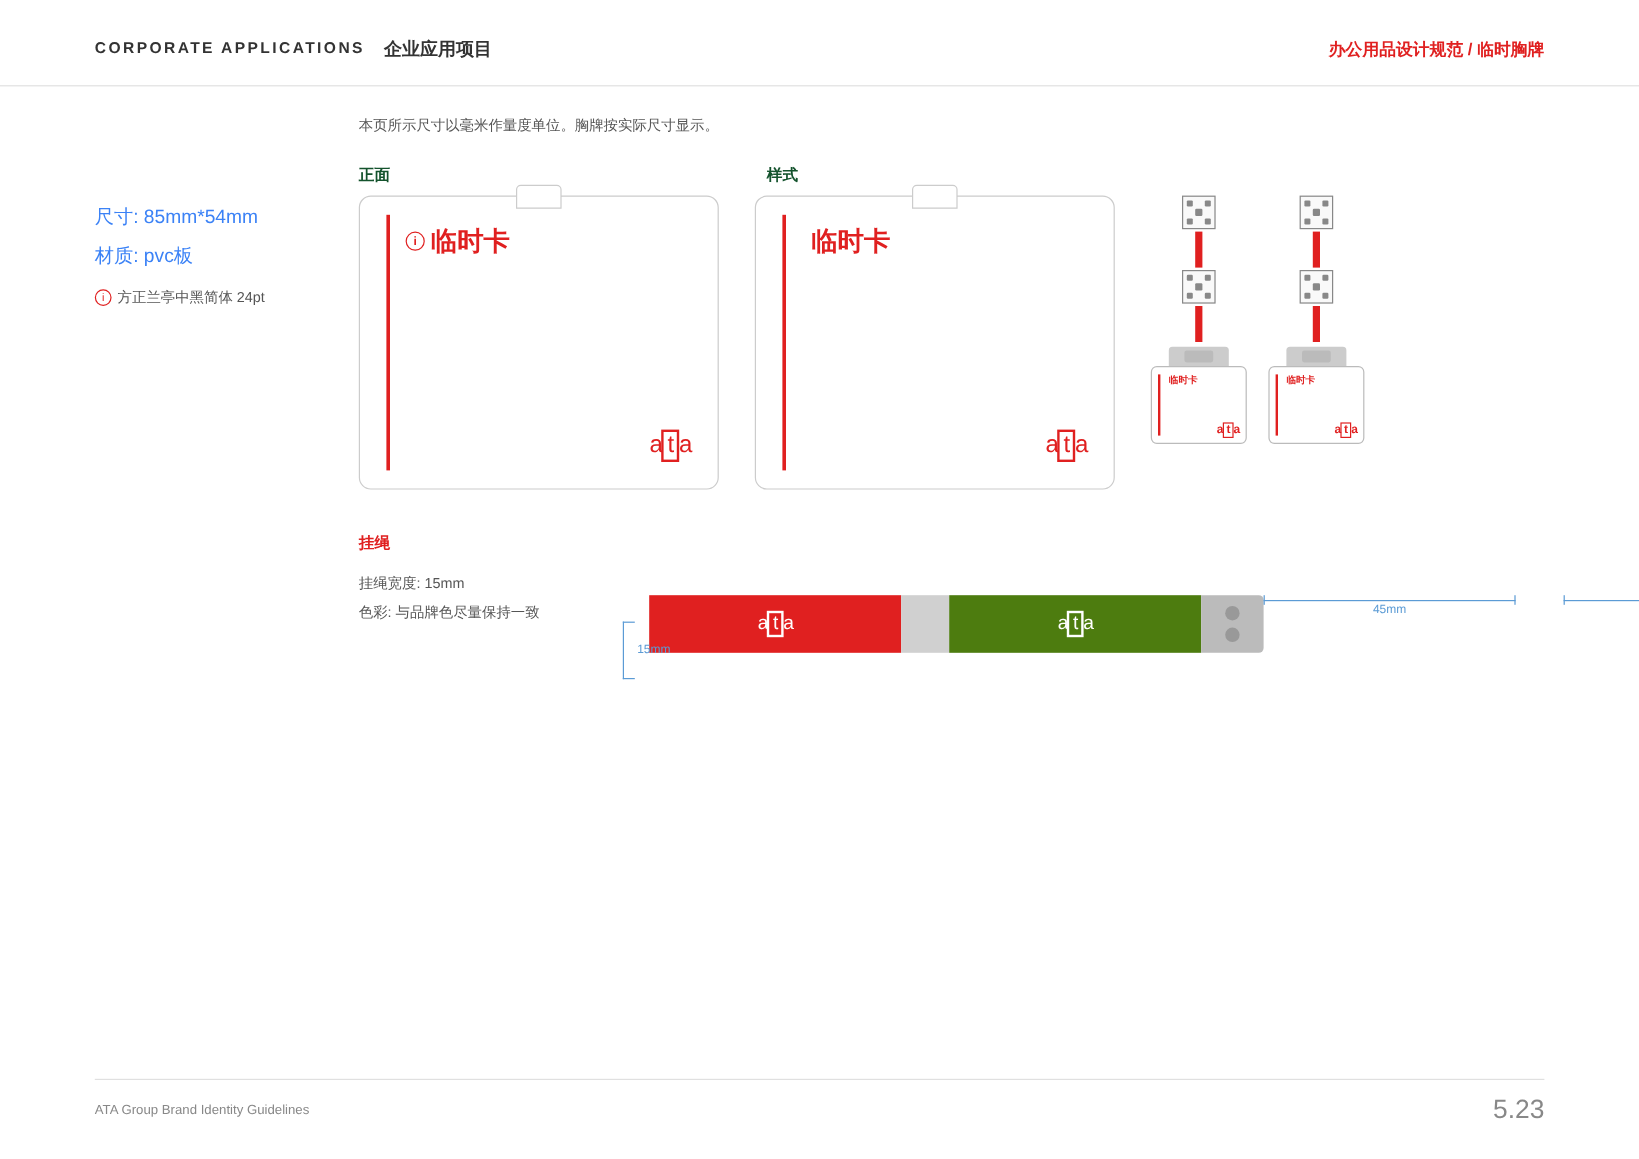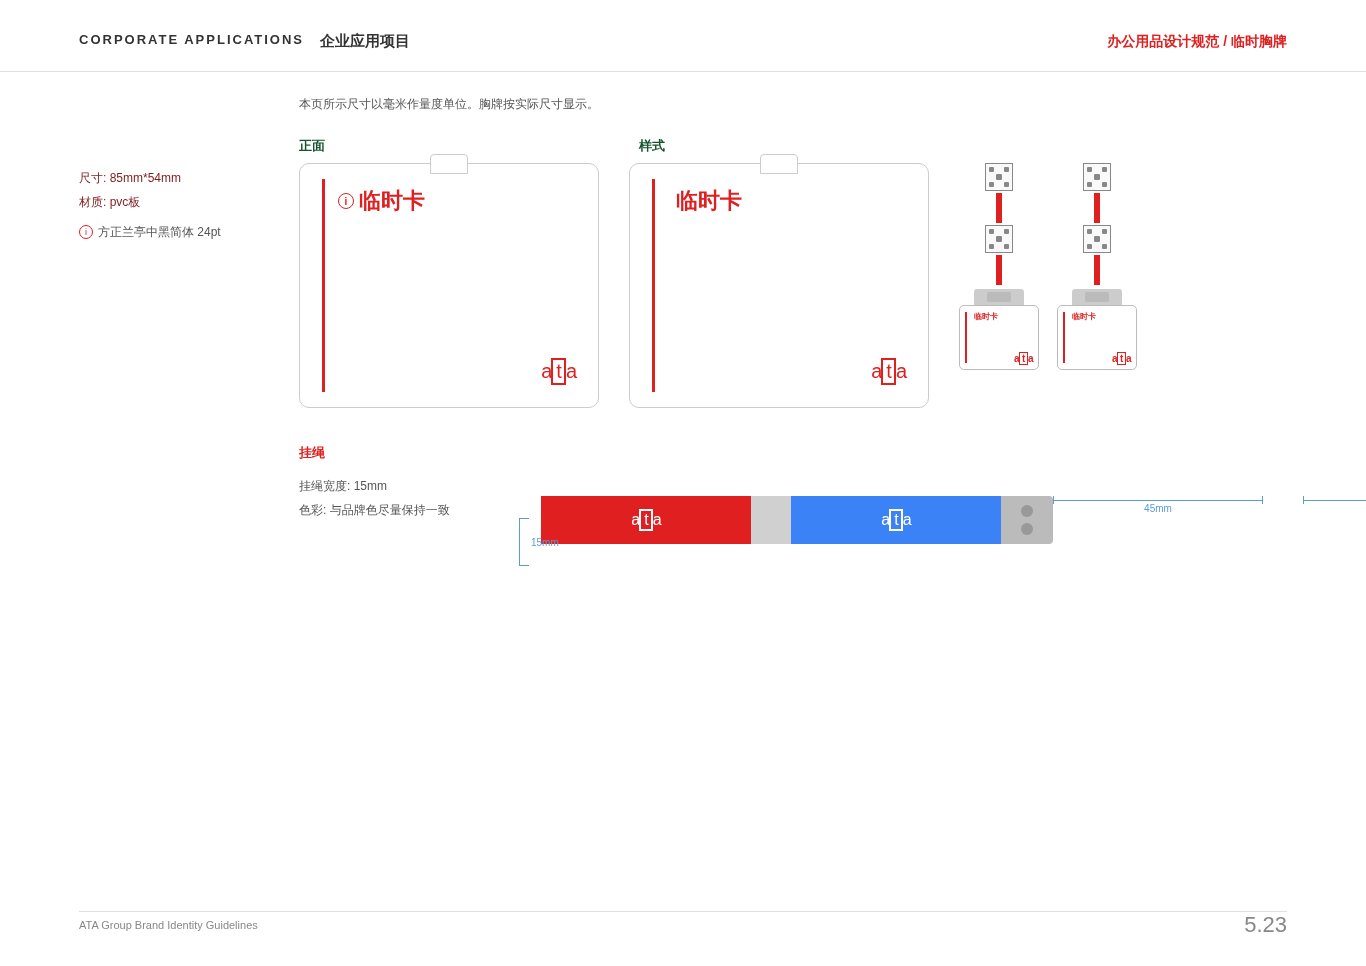--- a/index.html
+++ b/index.html
@@ -53,22 +53,22 @@
       padding: 24px 79px 40px 79px;
       display: flex;
       gap: 0;
     }
     .left-panel {
       width: 220px;
       flex-shrink: 0;
       padding-top: 70px;
     }
     .left-panel .spec-title {
-      font-size: 12px;
-      color: #7f1d1d;
+      font-size: 16px;
+      color: #3b82f6;
       line-height: 2;
     }
     .left-panel .spec-note {
       margin-top: 10px;
       display: flex;
       align-items: flex-start;
       gap: 5px;
       font-size: 12px;
       color: #555;
     }
@@ -223,20 +223,21 @@
     
     .footer {
       position: absolute;
       bottom: 28px;
       left: 79px;
       right: 79px;
       display: flex;
       justify-content: space-between;
       align-items: center;
       border-top: 1px solid #e0e0e0;
+      padding-top: 12px;
     }
     .footer-left {
       font-size: 11px;
       color: #888;
     }
     .footer-right {
       font-size: 22px;
       color: #888;
       font-weight: 300;
     }
@@ -468,21 +469,21 @@
               <div style="display:flex; align-items:stretch; height:48px;">
 
                 <div style="width:210px; background:#e02020; display:flex; align-items:center; justify-content:center;">
                   <span class="ata-inline" style="color:#fff; font-size:16px;">
                     a<span style="border:2px solid #fff; padding:0 3px;">t</span>a
                   </span>
                 </div>
 
                 <div style="width:40px; background:#d0d0d0; display:flex; align-items:center; justify-content:center;"></div>
 
-                <div style="width:210px; background:#3b82f6; display:flex; align-items:center; justify-content:center;">
+                <div style="width:210px; background:#4d7c0f; display:flex; align-items:center; justify-content:center;">
                   <span class="ata-inline" style="color:#fff; font-size:16px;">
                     a<span style="border:2px solid #fff; padding:0 3px;">t</span>a
                   </span>
                 </div>
 
                 <div style="width:52px; background:#bbb; border-radius:0 4px 4px 0; display:flex; flex-direction:column; align-items:center; justify-content:center; gap:6px;">
                   <div style="width:12px; height:12px; background:#999; border-radius:50%;"></div>
                   <div style="width:12px; height:12px; background:#999; border-radius:50%;"></div>
                 </div>
               </div>

